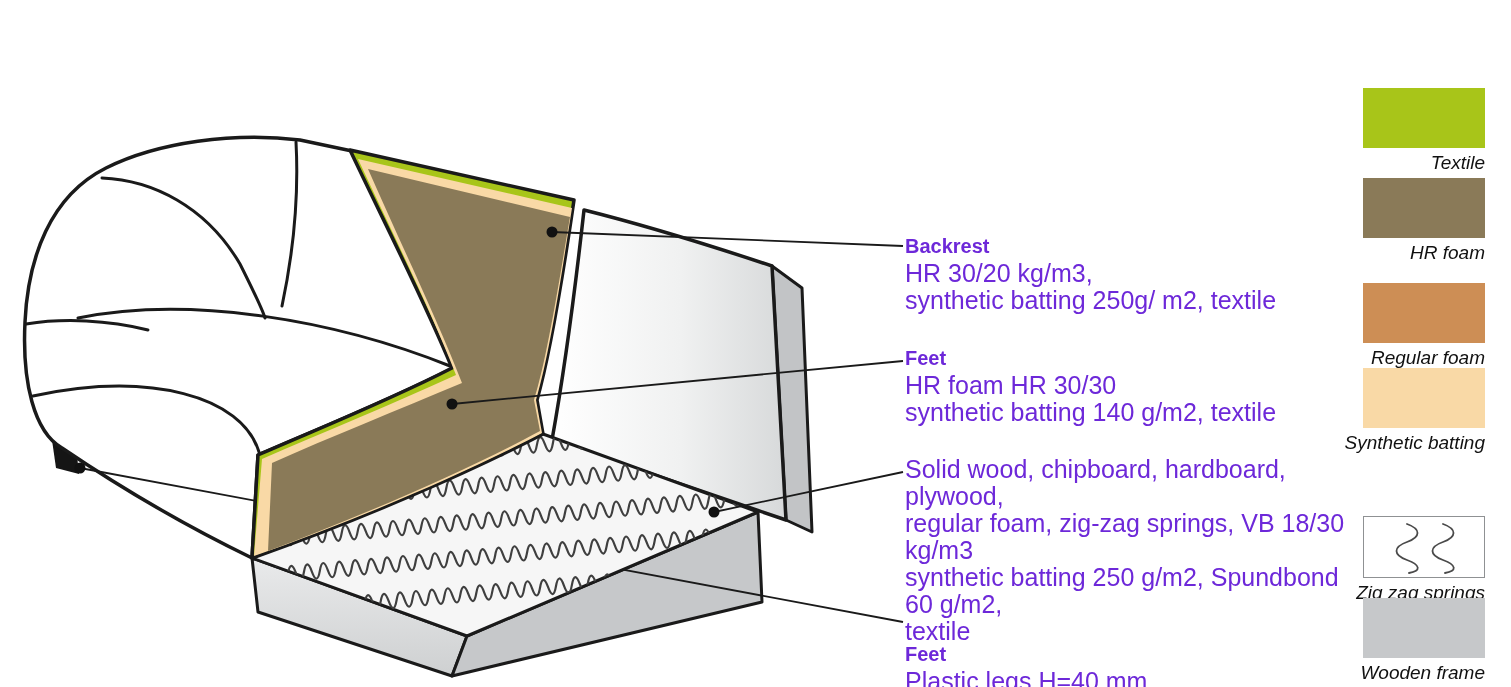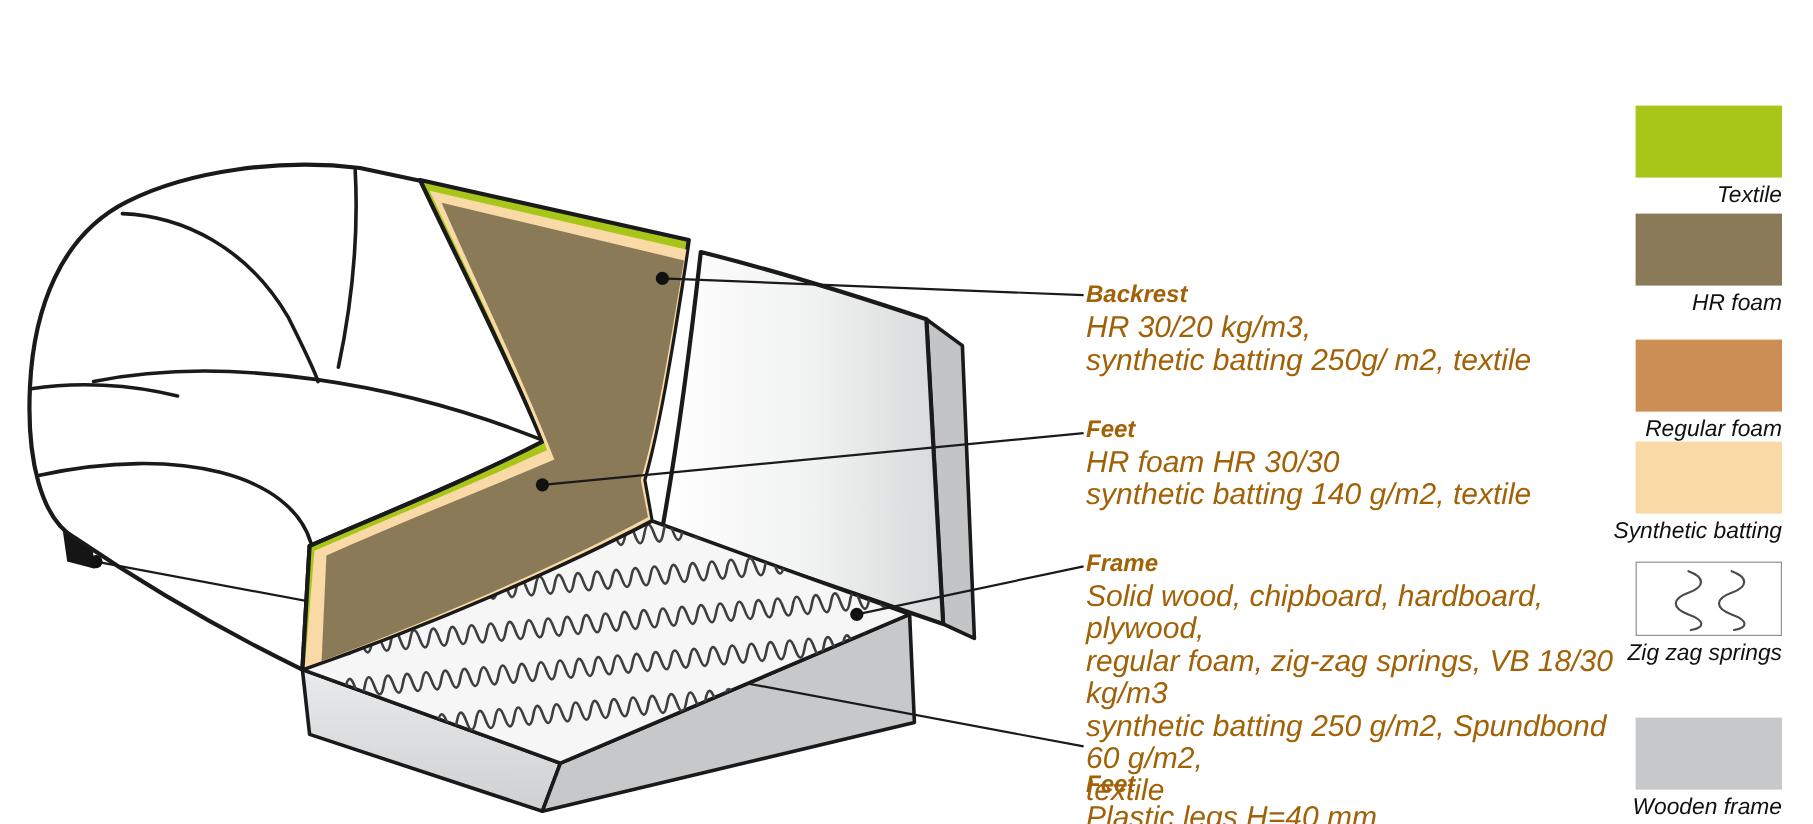--- a/index.html
+++ b/index.html
@@ -10,22 +10,21 @@
     background:#ffffff;
     overflow:hidden;
     font-family:"Liberation Sans", sans-serif;
   }
   .art{position:absolute;left:0;top:0;width:1511px;height:687px;}
   
   .callout{
     position:absolute;
     left:905px;
     width:450px;
-    font-style:italic;
-    color:#a16207;
+    color:#6d28d9;
   }
   .callout-title{
     font-weight:700;
     font-size:20px;
     line-height:28px;
   }
   .callout-line{
     font-size:25px;
     line-height:27px;
   }
@@ -140,21 +139,20 @@
     <div class="callout-line">synthetic batting 250g/ m2, textile</div>
   </div>
 
   <div class="callout" style="top:344px">
     <div class="callout-title">Feet</div>
     <div class="callout-line">HR foam HR 30/30</div>
     <div class="callout-line">synthetic batting 140 g/m2, textile</div>
   </div>
 
   <div class="callout" style="top:456px">
-    <div class="callout-title">Frame</div>
     <div class="callout-line">Solid wood, chipboard, hardboard, plywood,</div>
     <div class="callout-line">regular foam, zig-zag springs, VB 18/30 kg/m3</div>
     <div class="callout-line">synthetic batting 250 g/m2, Spundbond 60 g/m2,</div>
     <div class="callout-line">textile</div>
   </div>
 
   <div class="callout" style="top:640px">
     <div class="callout-title">Feet</div>
     <div class="callout-line">Plastic legs H=40 mm</div>
   </div>
@@ -172,21 +170,21 @@
   <div class="legend-entry" style="top:283px">
     <div class="swatch" style="background-color: rgb(205, 142, 85);"></div>
     <div class="legend-label">Regular foam</div>
   </div>
 
   <div class="legend-entry" style="top:368px">
     <div class="swatch" style="background-color: rgb(249, 217, 166);"></div>
     <div class="legend-label">Synthetic batting</div>
   </div>
 
-  <div class="legend-entry" style="top:468px">
+  <div class="legend-entry" style="top:516px">
     <div class="swatch zigzag">
       <svg width="110" height="58" viewBox="0 0 110 58">
         <g stroke="#4a4a4a" stroke-width="1.8" fill="none" stroke-linecap="round">
           <path d="M38 6 C52 11 52 19 38 24 C24 29 24 37 38 42 C52 47 52 53 40 55"></path>
           <path d="M74 6 C88 11 88 19 74 24 C60 29 60 37 74 42 C88 47 88 53 76 55"></path>
         </g>
       </svg>
     </div>
     <div class="legend-label">Zig zag springs</div>
   </div>

